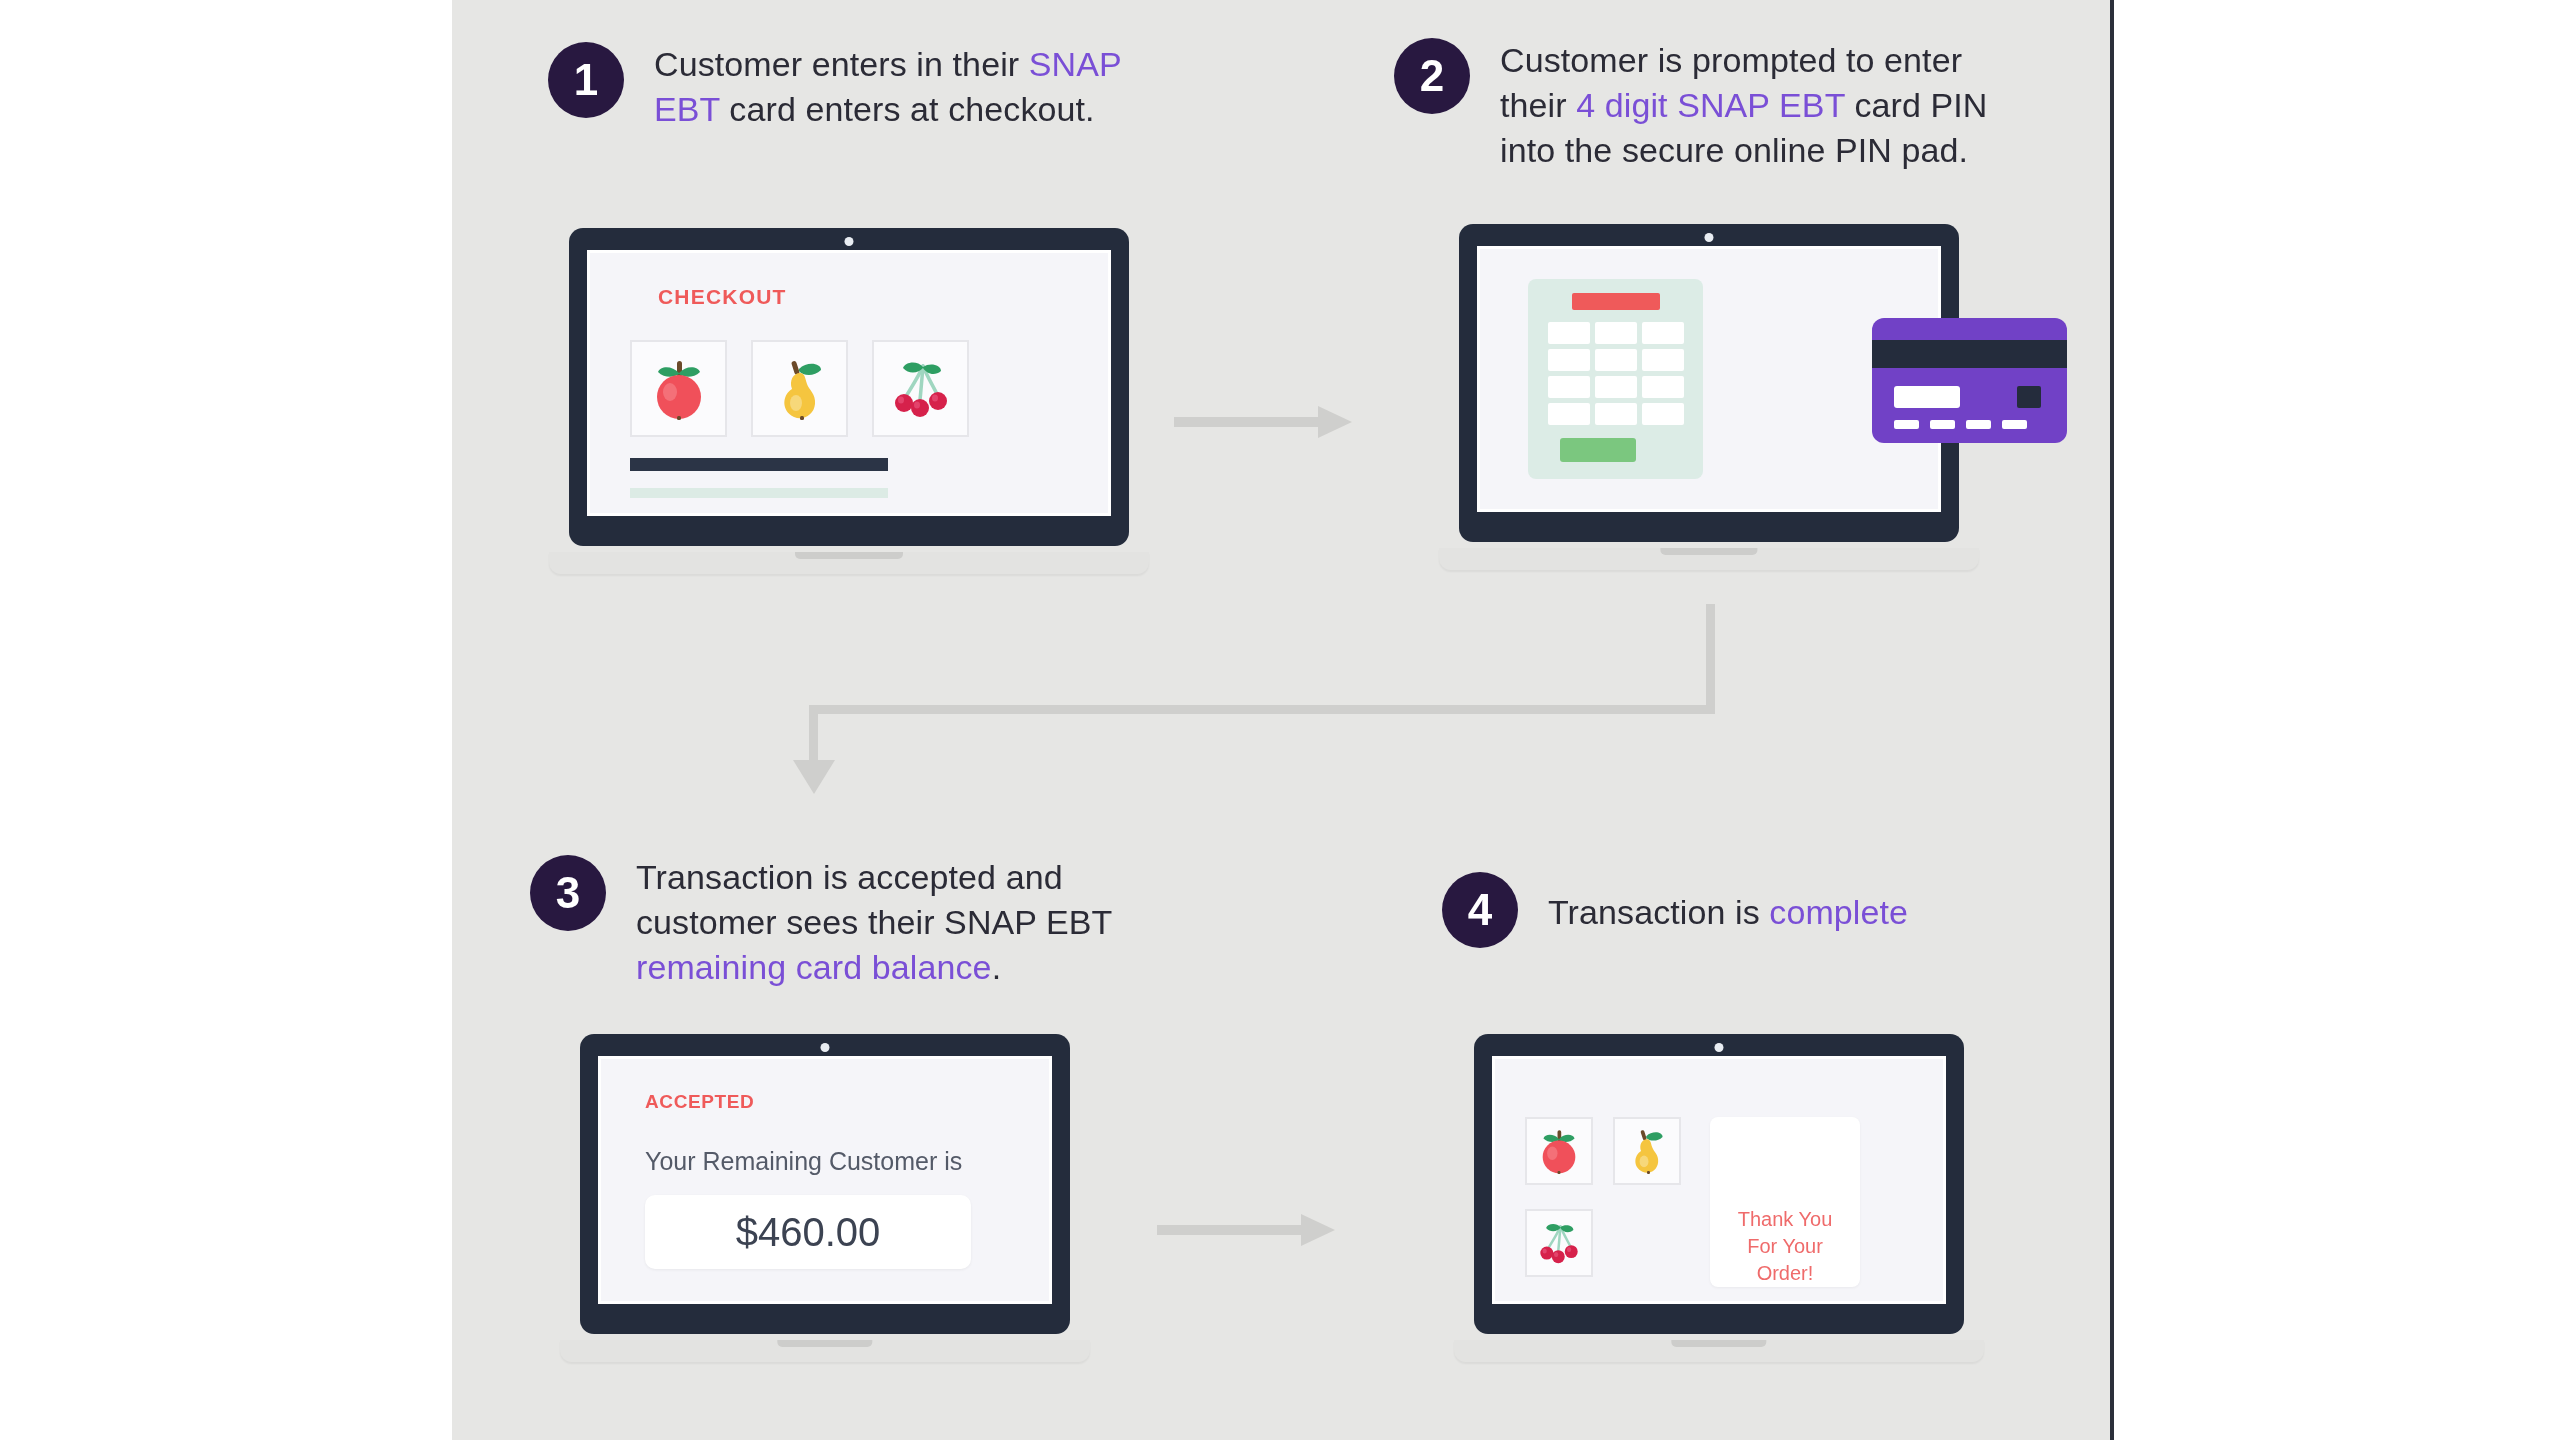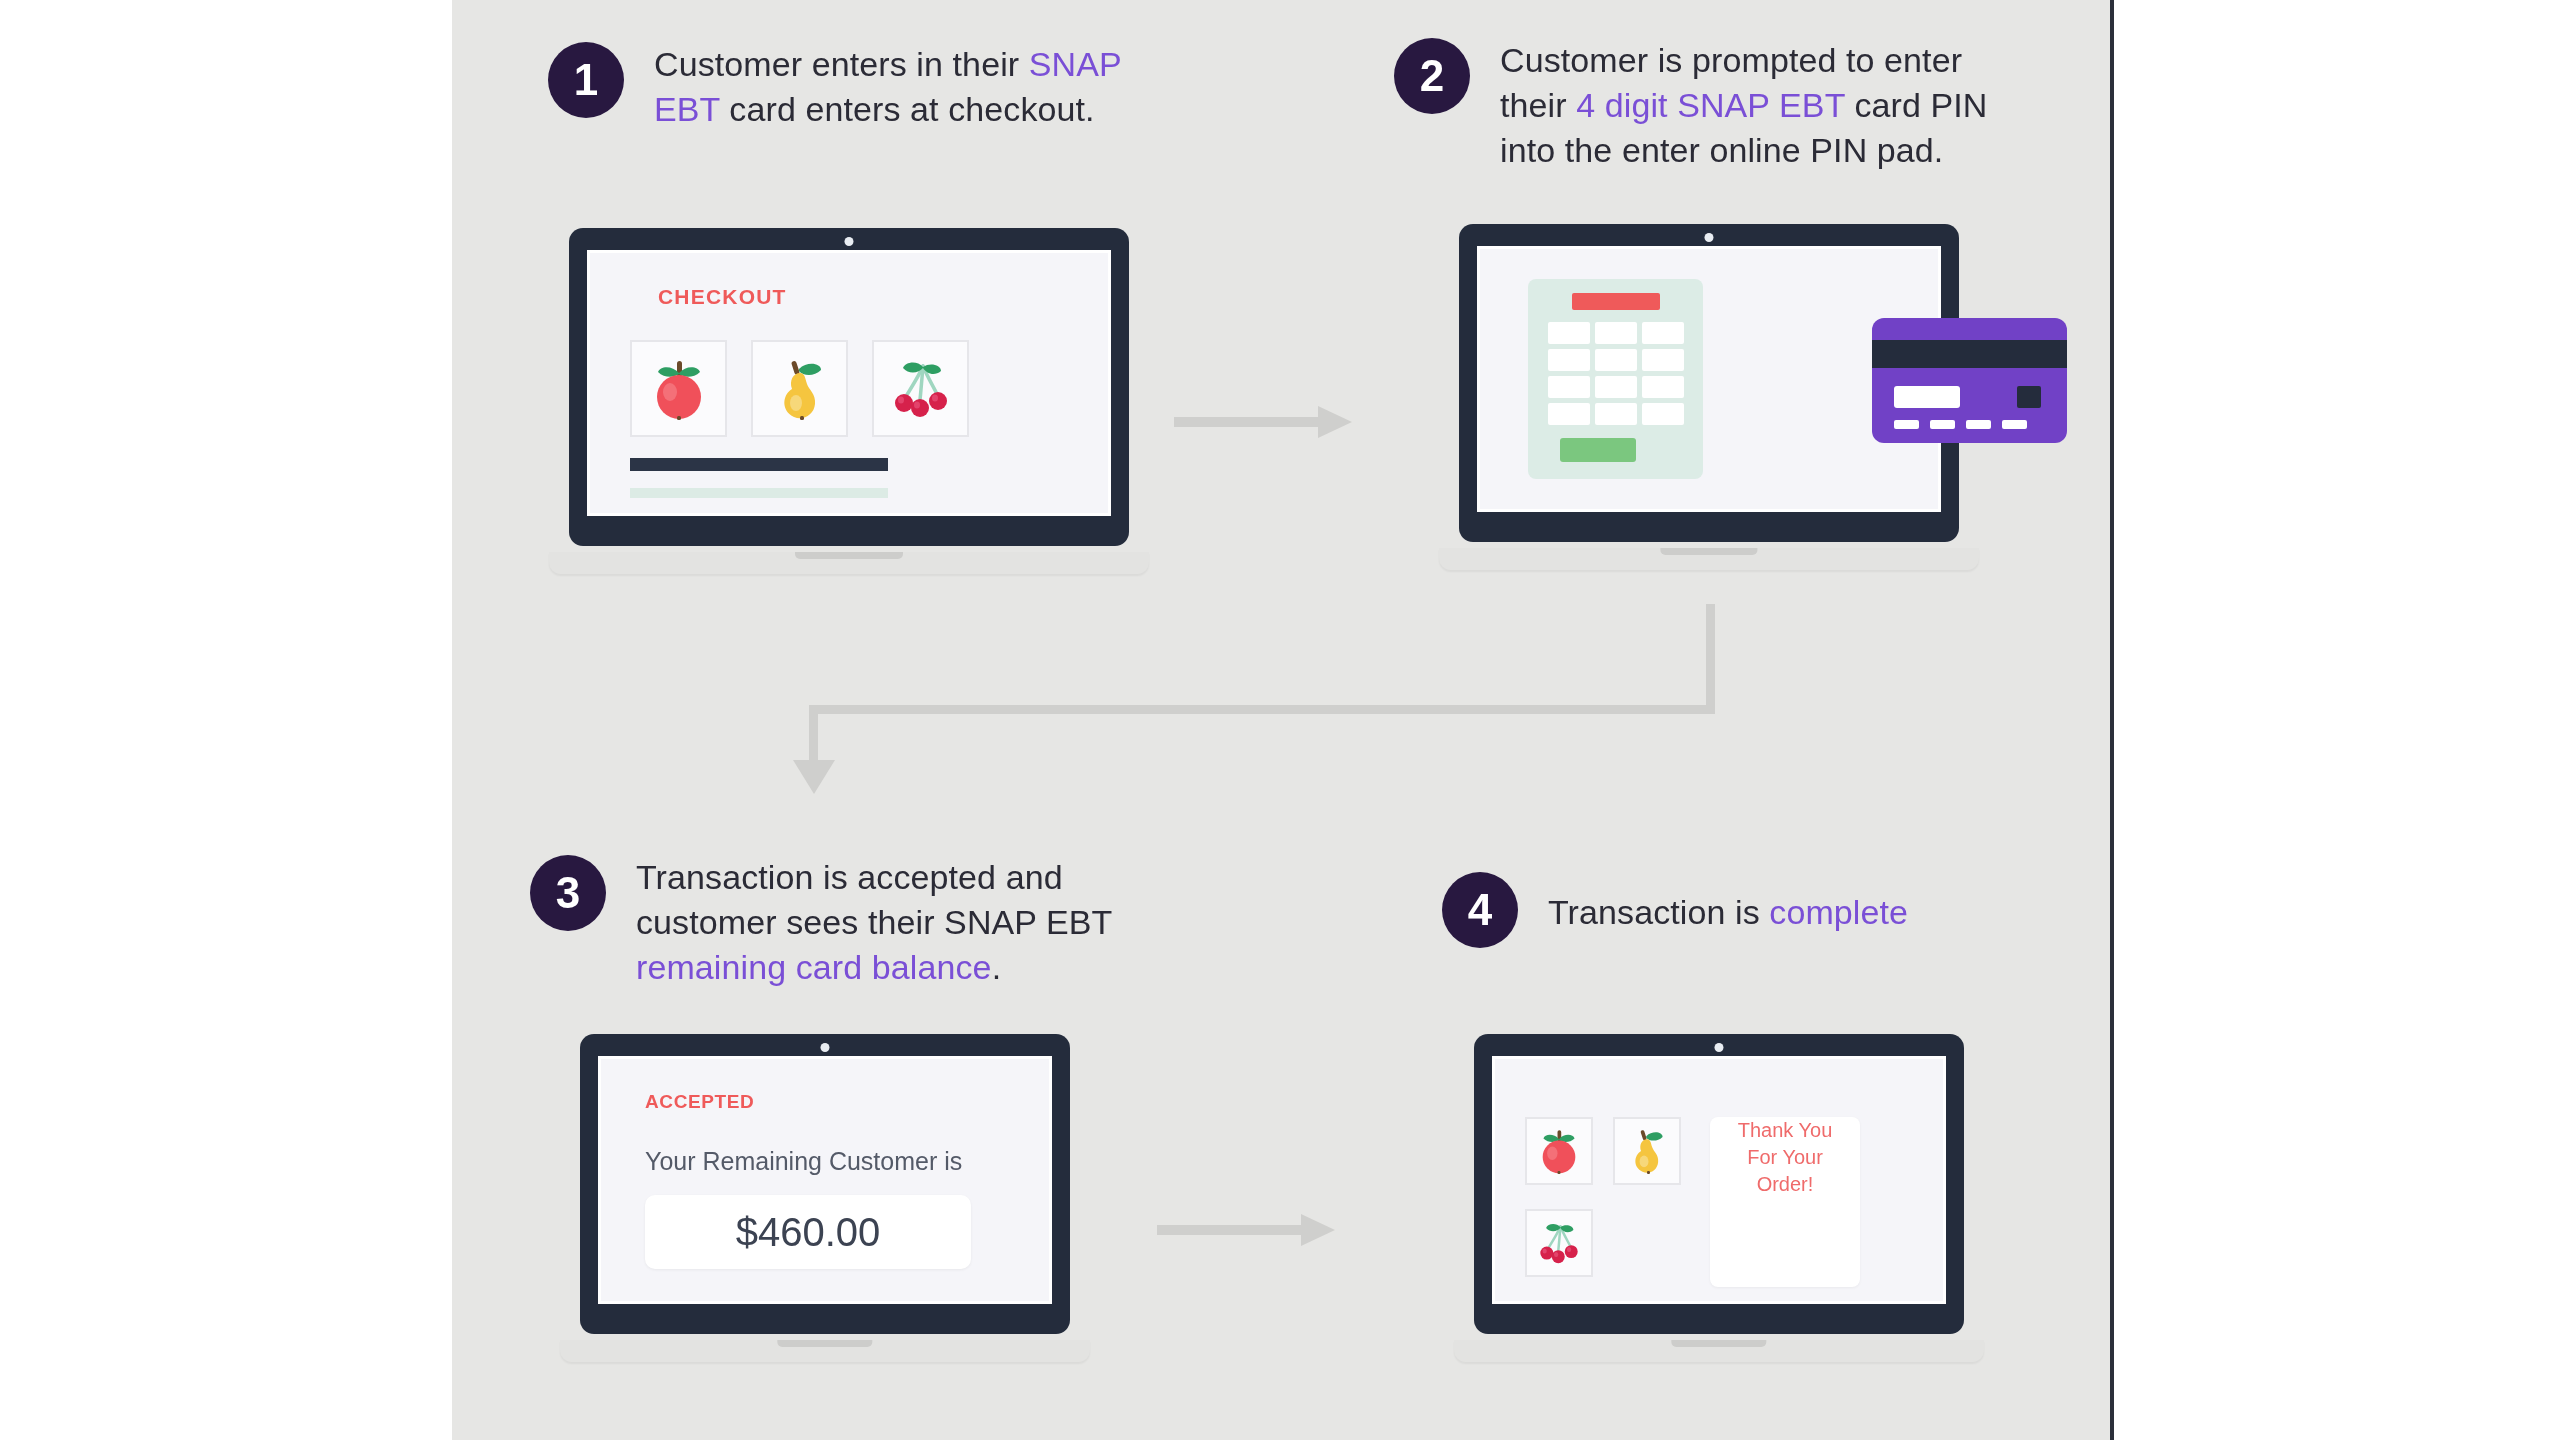--- a/index.html
+++ b/index.html
@@ -142,21 +142,21 @@
     display: flex; align-items: center; justify-content: center;
     box-shadow: 0 1px 3px rgba(0,0,0,.06);
     text-align: right;
   }
   .acc-amount { color: #3c4352; font-weight: 500; }
 
   
   .ty-card {
     background: #ffffff;
     border-radius: 8px;
-    display: flex; align-items: flex-start; justify-content: center;
+    display: flex; align-items: flex-end; justify-content: center;
     text-align: center;
     color: #ef6b6b;
     line-height: 1.35;
     box-shadow: 0 1px 3px rgba(0,0,0,.05);
   }
 
   
   .connector { position: absolute; }
   .cline { position: absolute; background: #cfcfcd; }
   svg.arrow { position: absolute; overflow: visible; }
@@ -225,21 +225,21 @@
           <div class="bar-teal" style="position:absolute; left:40px; top:262px; width:138px; height:10px;"></div>
         </div>
       </div>
       <div class="base" style="width:600px; margin-left:-20px;"></div>
     </div>
 
     <div class="step" style="left:942px; top:38px; width:640px;">
       <div class="step-head">
         <div class="num-circle">2</div>
         <div class="step-text">
-          <span>Customer is prompted to enter their </span><span class="hl">4 digit SNAP EBT</span><span> card PIN into the  enter online PIN pad.</span>
+          <span>Customer is prompted to enter their </span><span class="hl">4 digit SNAP EBT</span><span> card PIN into the  secure online PIN pad.</span>
         </div>
       </div>
     </div>
 
     <div class="laptop" style="left:1007px; top:224px; width:500px;">
       <div class="lid" style="height:318px;">
         <div class="cam"></div>
         <div class="screen">
           <div class="pinpad" style="position:absolute; left:48px; top:30px; width:175px; height:200px; padding:14px 0;">
             <div class="pin-display" style="width:88px; height:17px; margin-bottom:12px;"></div>

